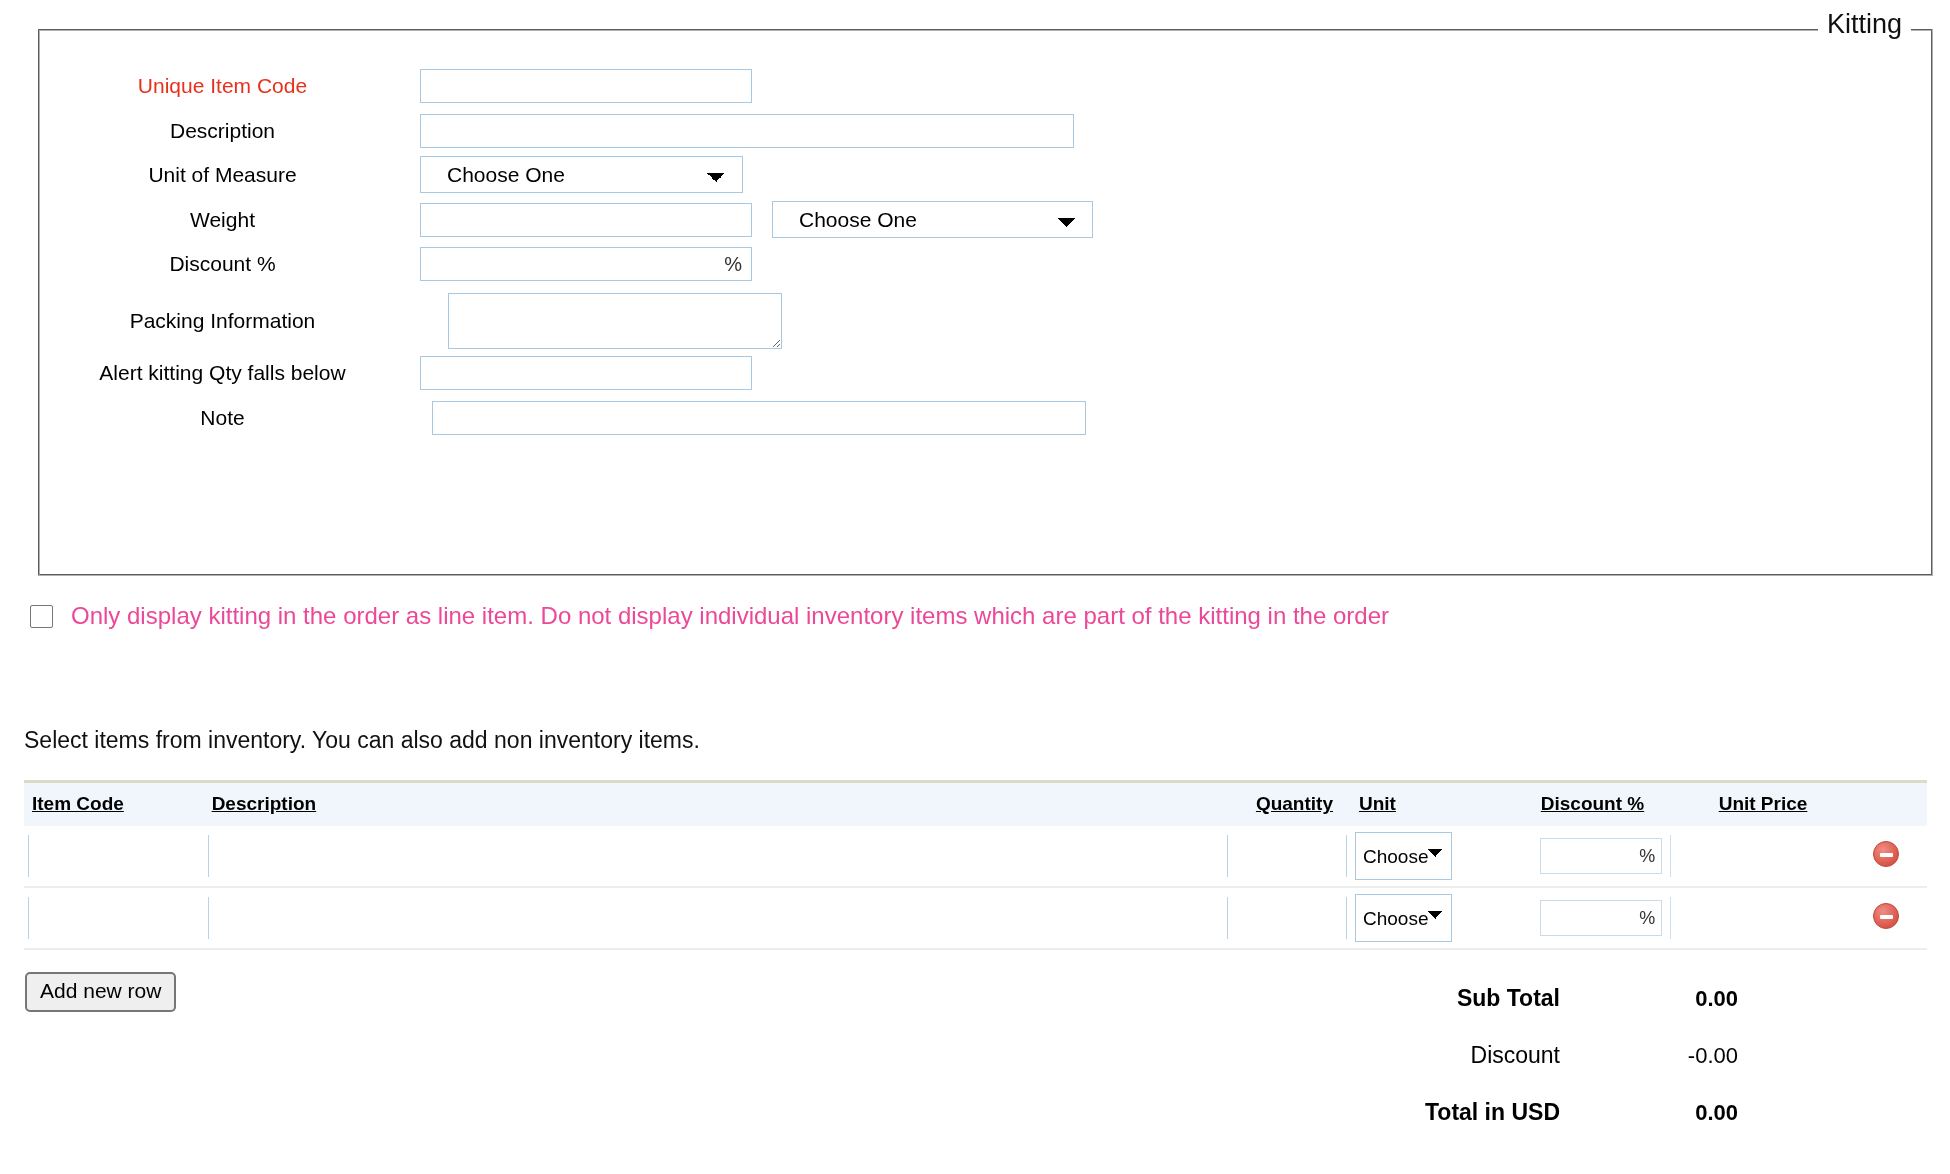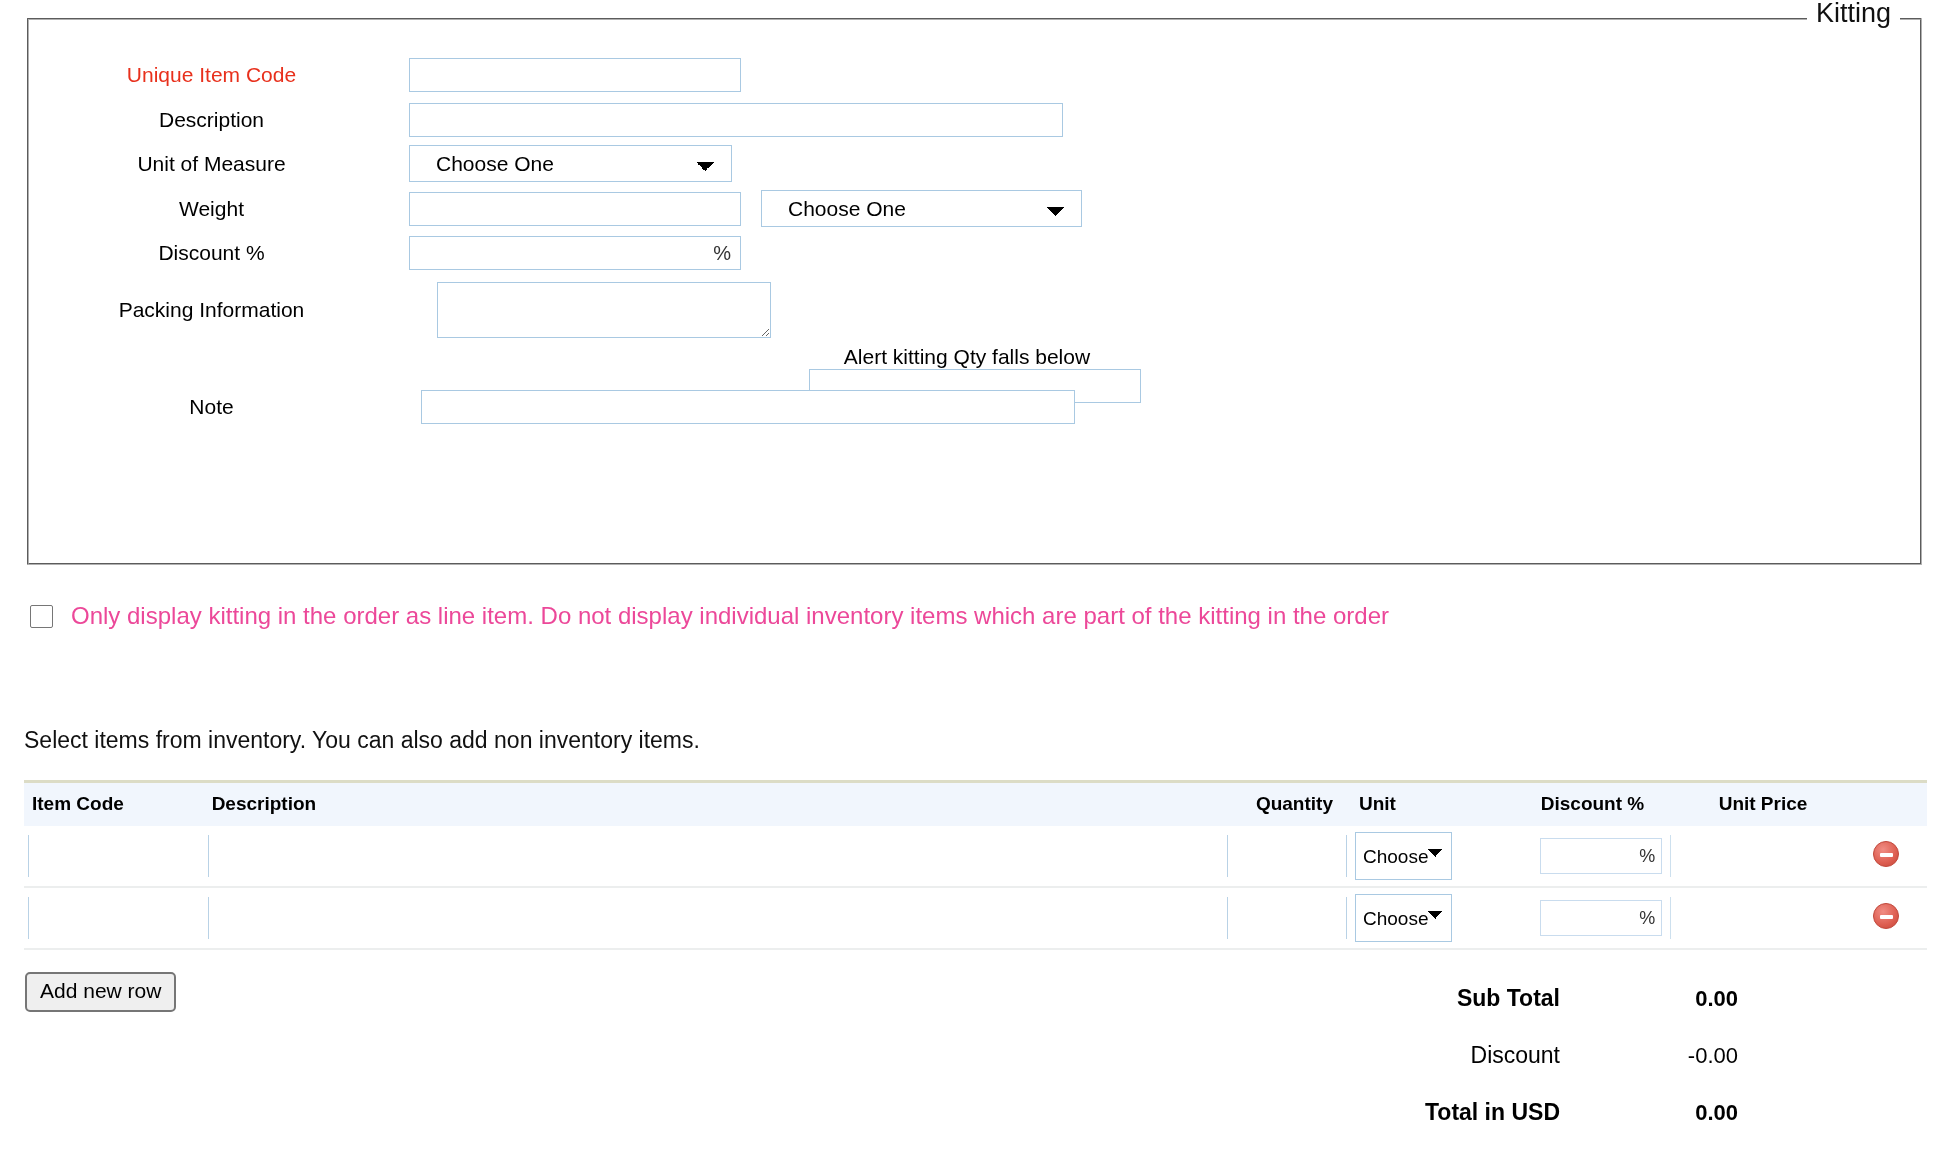--- a/index.html
+++ b/index.html
@@ -13,21 +13,21 @@
   }
   .page { position: relative; width: 1950px; height: 1174px; }
 
   
   .kit-fieldset {
     position: absolute;
     left: 27px; top: 18px;
     width: 1895px; height: 547px;
     border: 2px groove #b0b0b0;
     border-radius: 1px;
-    margin: 0; padding: 0;
+    margin: 11px; padding: 0;
   }
   .kit-legend {
     position: absolute;
     right: 20px; top: -22px;
     background: #ffffff;
     padding: 0 9px;
     font-size: 27px;
     line-height: 30px;
     color: #111111;
     font-weight: 400;
@@ -141,20 +141,21 @@
     white-space: nowrap;
   }
 
   
   .itemstable {
     position: absolute;
     left: 24px; top: 780px;
     width: 1903px;
     border-collapse: collapse;
     border-top: 3px solid #dcdcc6;
+    text-decoration: underline;
   }
   .itemstable th {
     background: #f1f6fd;
     font-size: 19px;
     font-weight: bold;
     color: #000;
     text-align: left;
     padding: 10px 8px 11px 8px;
     white-space: nowrap;
     border: none;
@@ -334,21 +335,21 @@
       </div>
     </div>
 
     <div class="frow" style="top:262px;gap:28px;">
       <div class="flabel">Packing Information</div>
       <div class="fctl">
         <textarea class="tarea" style=""></textarea>
       </div>
     </div>
 
-    <div class="frow" style="top:325px;flex-direction:column;">
+    <div class="frow" style="top:325px;">
       <div class="flabel">Alert kitting Qty falls below</div>
       <div class="fctl">
         <input class="tinput" style="width: 332px;" value="">
       </div>
     </div>
 
     <div class="frow" style="top:370px;gap:12px;">
       <div class="flabel">Note</div>
       <div class="fctl">
         <input class="tinput" style="width: 654px;" value="">

